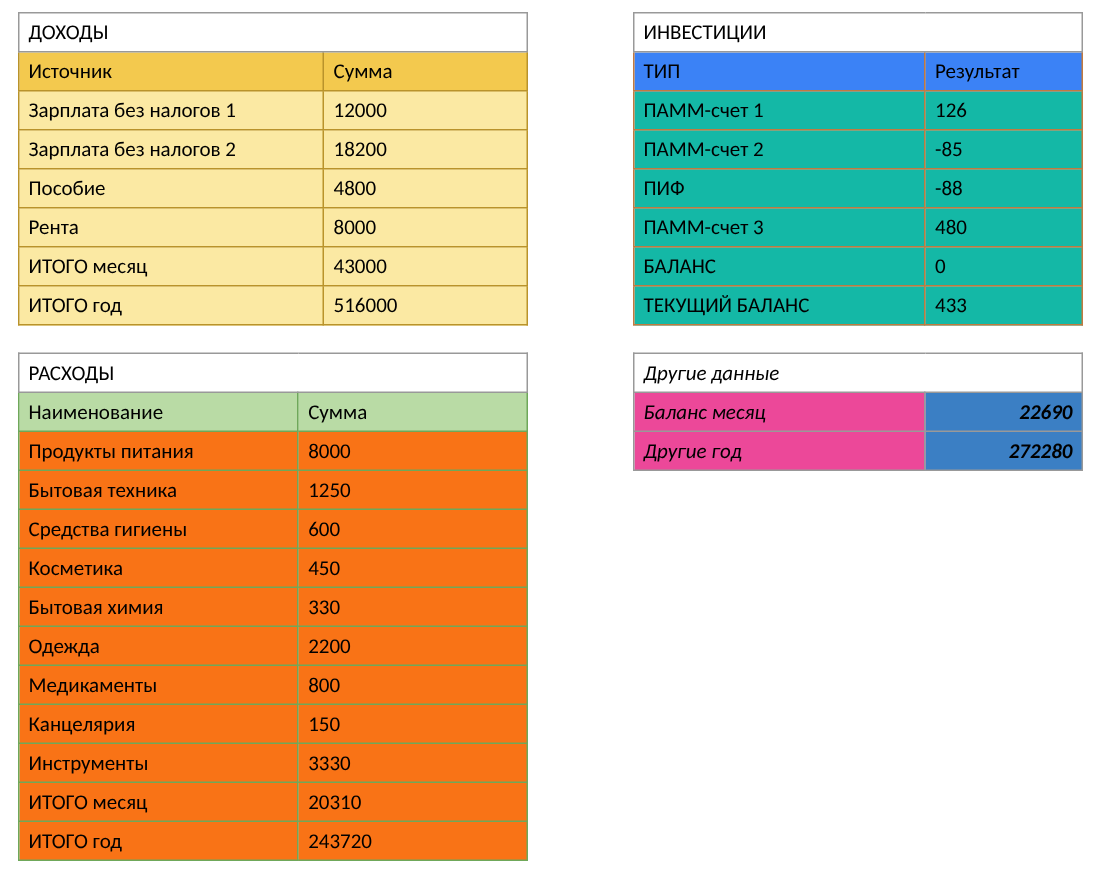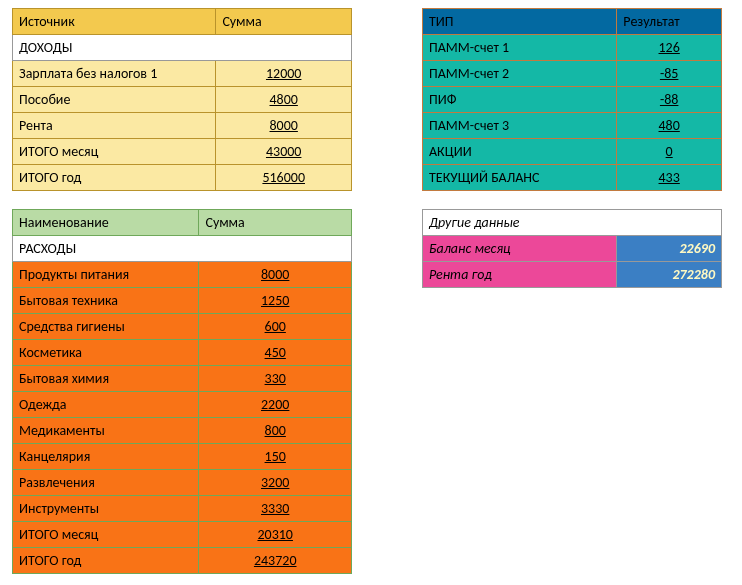--- a/index.html
+++ b/index.html
@@ -32,60 +32,64 @@
       height: 24px;
       vertical-align: middle;
     }
     .title-cell {
       background: #fff;
       font-weight: normal;
       text-align: left;
       border: 1px solid #ccc;
     }
     .lbl { text-align: left; }
-    .num { text-align: center; text-decoration: underline; }
+    .num { text-align: left; }
     
     .income .hdr { background: #f3c94e; border-color: #b9932b; }
     .income .row { background: #fbe9a3; border-color: #b9932b; margin-top: 12px; }
     .income td { border-color: #b9932b; }
     
     .expenses .hdr { background: #b9dba5; border-color: #6fa85a; }
     .expenses .row { background: #f97316; border-color: #6fa85a; }
     .expenses td { border-color: #6fa85a; }
     
-    .invest .hdr { background: #0369a1; border-color: #c27a3f; }
+    .invest .hdr { background: #3b82f6; border-color: #c27a3f; }
     .invest .row { background: #14b8a6; border-color: #c27a3f; }
     .invest td { border-color: #c27a3f; }
     
     .other td { border-color: #9faab3; font-style: italic; }
     .other .lbl-cell { background: #ec4899; }
-    .other .val-cell { background: #3b7fc4; color: #fef9c3; font-weight: bold; text-align: right; padding-left: 17px; }
+    .other .val-cell { background: #3b7fc4; color: #000000; font-weight: bold; text-align: right; padding-left: 17px; }
     .other .title-cell { background: #fff; }
   </style>
 </head>
 <body>
 
 <div class="content">
 
   <div class="left-col">
 
     <table class="block income">
       <tbody>
           <tr>
+            <td class="title-cell" colspan="2">ДОХОДЫ</td>
+          </tr>
+      <tr>
         <td class="hdr lbl" style="width:60%">Источник</td>
         <td class="hdr lbl">Сумма</td>
       </tr>
       <tr>
-            <td class="title-cell" colspan="2">ДОХОДЫ</td>
-          </tr>
-      <tr>
             <td class="row lbl">Зарплата без налогов 1</td>
             <td class="row num">12000</td>
           </tr>
       <tr>
+            <td class="row lbl">Зарплата без налогов 2</td>
+            <td class="row num">18200</td>
+          </tr>
+      <tr>
             <td class="row lbl">Пособие</td>
             <td class="row num">4800</td>
           </tr>
       <tr>
             <td class="row lbl">Рента</td>
             <td class="row num">8000</td>
           </tr>
       <tr>
             <td class="row lbl">ИТОГО месяц</td>
             <td class="row num">43000</td>
@@ -93,27 +97,27 @@
       <tr>
             <td class="row lbl">ИТОГО год</td>
             <td class="row num">516000</td>
           </tr>
     </tbody>
       </table>
 
     <table class="block expenses">
       <tbody>
           <tr>
+            <td class="title-cell" colspan="2">РАСХОДЫ</td>
+          </tr>
+      <tr>
         <td class="hdr lbl" style="width:55%">Наименование</td>
         <td class="hdr lbl">Сумма</td>
       </tr>
       <tr>
-            <td class="title-cell" colspan="2">РАСХОДЫ</td>
-          </tr>
-      <tr>
             <td class="row lbl">Продукты питания</td>
             <td class="row num">8000</td>
           </tr>
       <tr>
             <td class="row lbl">Бытовая техника</td>
             <td class="row num">1250</td>
           </tr>
       <tr>
             <td class="row lbl">Средства гигиены</td>
             <td class="row num">600</td>
@@ -132,44 +136,43 @@
           </tr>
       <tr>
             <td class="row lbl">Медикаменты</td>
             <td class="row num">800</td>
           </tr>
       <tr>
             <td class="row lbl">Канцелярия</td>
             <td class="row num">150</td>
           </tr>
       <tr>
-            <td class="row lbl">Развлечения</td>
-            <td class="row num">3200</td>
-          </tr>
-      <tr>
             <td class="row lbl">Инструменты</td>
             <td class="row num">3330</td>
           </tr>
       <tr>
             <td class="row lbl">ИТОГО месяц</td>
             <td class="row num">20310</td>
           </tr>
       <tr>
             <td class="row lbl">ИТОГО год</td>
             <td class="row num">243720</td>
           </tr>
     </tbody>
       </table>
 
   </div>
 
   <div class="right-col">
 
     <table class="block invest">
       <tbody>
+          <tr>
+            <td class="title-cell" colspan="2">ИНВЕСТИЦИИ</td>
+          </tr>
       <tr>
         <td class="hdr lbl" style="width:65%">ТИП</td>
         <td class="hdr lbl">Результат</td>
       </tr>
       <tr>
             <td class="row lbl">ПАММ-счет 1</td>
             <td class="row num">126</td>
           </tr>
       <tr>
             <td class="row lbl">ПАММ-счет 2</td>
@@ -177,41 +180,41 @@
           </tr>
       <tr>
             <td class="row lbl">ПИФ</td>
             <td class="row num">-88</td>
           </tr>
       <tr>
             <td class="row lbl">ПАММ-счет 3</td>
             <td class="row num">480</td>
           </tr>
       <tr>
-            <td class="row lbl">АКЦИИ</td>
+            <td class="row lbl">БАЛАНС</td>
             <td class="row num">0</td>
           </tr>
       <tr>
             <td class="row lbl">ТЕКУЩИЙ БАЛАНС</td>
             <td class="row num">433</td>
           </tr>
     </tbody>
       </table>
 
     <table class="block other">
       <tbody>
           <tr>
             <td class="title-cell" colspan="2">Другие данные</td>
           </tr>
       <tr>
         <td class="lbl-cell lbl" style="width:65%">Баланс месяц</td>
         <td class="val-cell">22690</td>
       </tr>
       <tr>
-        <td class="lbl-cell lbl">Рента год</td>
+        <td class="lbl-cell lbl">Другие год</td>
         <td class="val-cell">272280</td>
       </tr>
     </tbody>
       </table>
 
   </div>
 
 </div>
 
 </body></html>

